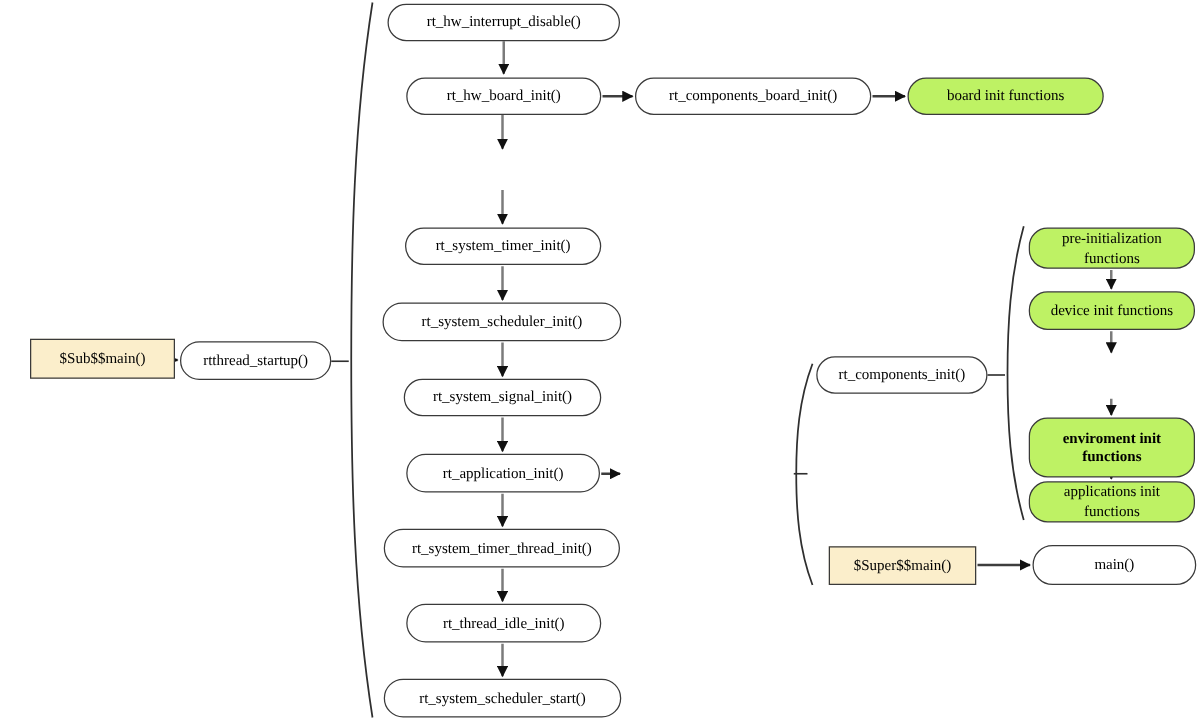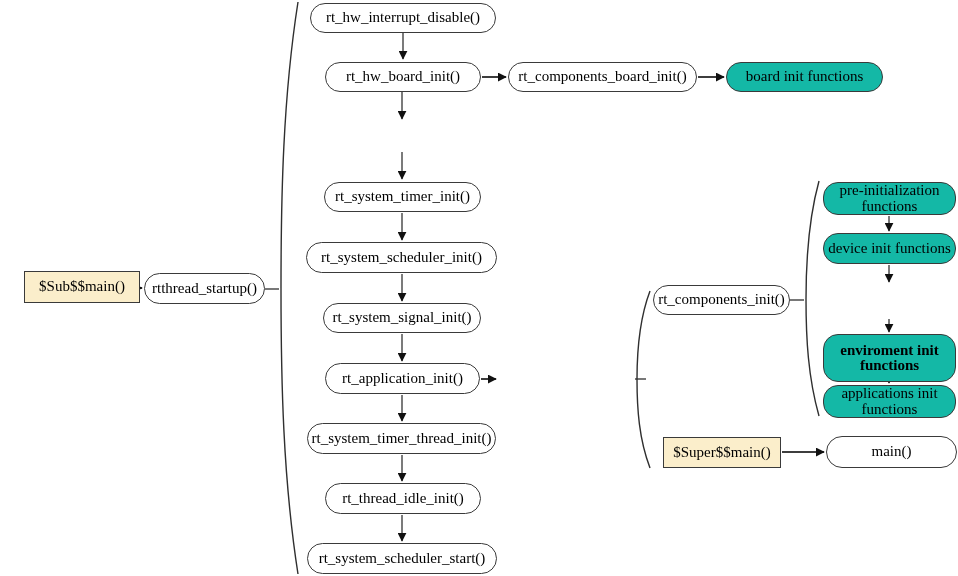--- a/index.html
+++ b/index.html
@@ -3,26 +3,26 @@
 <meta charset="utf-8">
 <style>
   html,body{margin:0;padding:0;background:#ffffff;}
   .canvas{
     position:relative;width:958px;height:576px;background:#ffffff;overflow:hidden;
     font-family:"Liberation Serif","DejaVu Serif",serif;
   }
   .wires{position:absolute;left:0;top:0;width:958px;height:576px;}
   .node{
     position:absolute;display:flex;align-items:center;justify-content:center;
-    text-align:center;font-size:15px;line-height:15.5px;color:#000;
+    text-align:center;font-size:12px;line-height:15.5px;color:#000;
     box-sizing:border-box;border:1.4px solid #3a3a3a;background:#ffffff;
     padding:0 4px;white-space:nowrap;
   }
   .pill{border-radius:16px;}
-  .accent{background:#14b8a6;border-radius:15px;white-space:normal;}
+  .accent{background:#bef264;border-radius:15px;white-space:normal;}
   .tan{background:#fbeecb;border-radius:0;}
   .vline{stroke:#7b7b7b;stroke-width:2;}
   .hline{stroke:#3d3d3d;stroke-width:2;}
   .dash{stroke:#2f2f2f;stroke-width:1.3;}
   .brace{stroke:#2f2f2f;stroke-width:1.4;fill:none;}
 </style>
 </head>
 <body>
 
 <div class="canvas">

